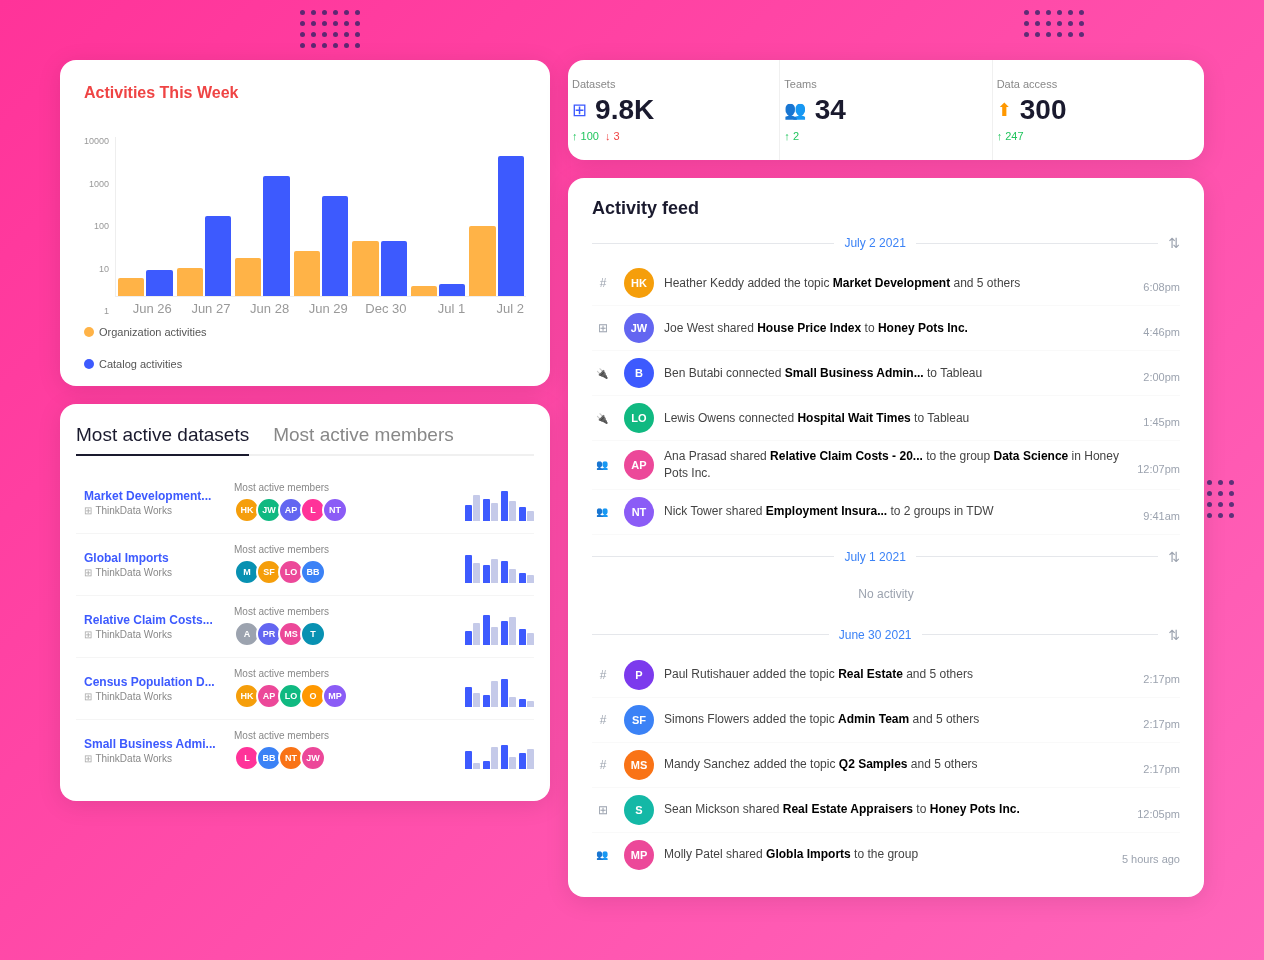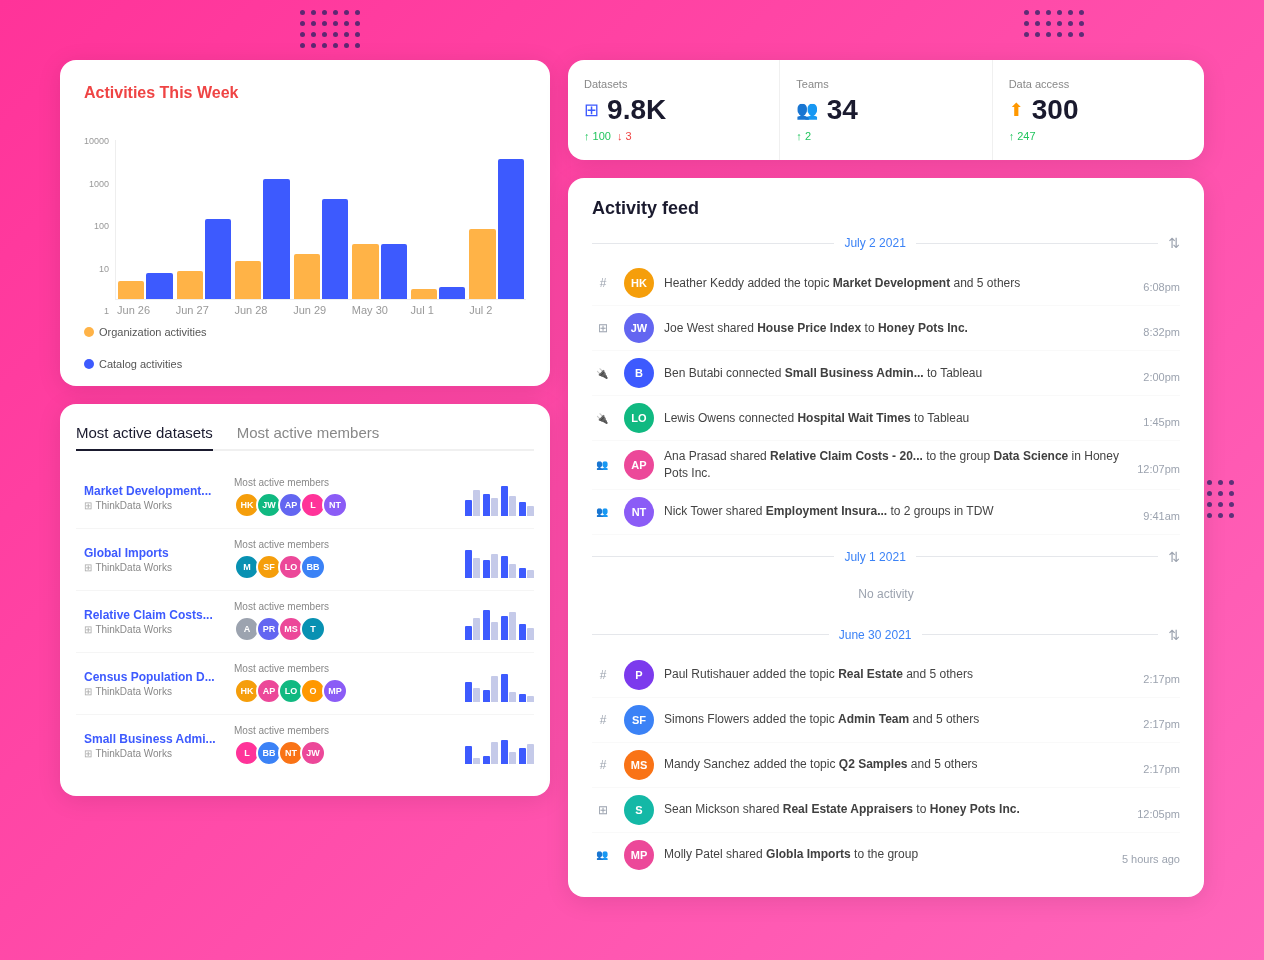--- a/index.html
+++ b/index.html
@@ -136,23 +136,23 @@
     .bar-orange { background: #ffb347; }
     .bar-blue { background: #3d5afe; }
 
     .chart-x-labels {
       display: flex;
       gap: 4px;
       padding: 4px 2px 0 2px;
     }
     .chart-x-label {
       flex: 1;
-      font-size: 11px;
+      font-size: 13px;
       color: #999;
-      text-align: left;
+      text-align: right;
     }
     .chart-legend {
       display: flex;
       gap: 20px;
       margin-top: 10px;
       font-size: 11px;
       color: #555;
       flex-direction: column;
     }
     .legend-item {
@@ -168,21 +168,21 @@
 
     
     .stats-card {
       display: flex;
       gap: 0;
       padding: 0;
       overflow: hidden;
     }
     .stat-item {
       flex: 1;
-      padding: 18px 16px;
+      padding: 18px 4px;
       border-right: 1px solid #f0f0f0;
       display: flex;
       flex-direction: column;
       gap: 6px;
     }
     .stat-item:last-child { border-right: none; }
     .stat-label {
       font-size: 11px;
       color: #888;
       font-weight: 500;
@@ -223,21 +223,21 @@
       padding: 20px 16px;
     }
     .tabs-row {
       display: flex;
       gap: 24px;
       margin-bottom: 16px;
       border-bottom: 2px solid #f0f0f0;
       padding-bottom: 0;
     }
     .tab {
-      font-size: 15px;
+      font-size: 19px;
       font-weight: 500;
       color: #888;
       padding-bottom: 8px;
       cursor: pointer;
       border-bottom: 2px solid transparent;
       margin-bottom: -2px;
     }
     .tab.active {
       color: #1a1a2e;
       border-bottom: 2px solid #1a1a2e;
@@ -402,21 +402,21 @@
       color: #fff;
       overflow: hidden;
     }
 
     .feed-text {
       flex: 1;
       line-height: 1.4;
     }
     .feed-text strong {
       font-weight: 600;
-      color: #404040;
+      color: #000000;
       margin-top: 33px;
     }
     .feed-time {
       font-size: 11px;
       color: #9ca3af;
       flex-shrink: 0;
       margin-left: 8px;
       margin-top: 8px;
     }
 
@@ -584,21 +584,21 @@
             <div class="bar-group">
               <div class="bar bar-orange" style="height:70px;"></div>
               <div class="bar bar-blue" style="height:140px;"></div>
             </div>
           </div>
           <div class="chart-x-labels">
             <span class="chart-x-label">Jun 26</span>
             <span class="chart-x-label">Jun 27</span>
             <span class="chart-x-label">Jun 28</span>
             <span class="chart-x-label">Jun 29</span>
-            <span class="chart-x-label">May 30</span>
+            <span class="chart-x-label">Dec 30</span>
             <span class="chart-x-label">Jul 1</span>
             <span class="chart-x-label">Jul 2</span>
           </div>
         </div>
       </div>
       <div class="chart-legend">
         <div class="legend-item">
           <div class="legend-dot" style="background:#ffb347;"></div>
           <span>Organization activities</span>
         </div>
@@ -859,21 +859,21 @@
         </div>
         <div class="feed-time">6:08pm</div>
       </div>
 
       <div class="feed-item">
         <div class="feed-icon">⊞</div>
         <div class="feed-avatar av2">JW</div>
         <div class="feed-text">
           Joe West shared <strong>House Price Index</strong> to <strong>Honey Pots Inc.</strong>
         </div>
-        <div class="feed-time">8:32pm</div>
+        <div class="feed-time">4:46pm</div>
       </div>
 
       <div class="feed-item">
         <div class="feed-icon" style="font-size:10px;">🔌</div>
         <div class="feed-avatar avatar-blue" style="background:#3d5afe;">B</div>
         <div class="feed-text">
           Ben Butabi connected <strong>Small Business Admin...</strong> to Tableau
         </div>
         <div class="feed-time">2:00pm</div>
       </div>

